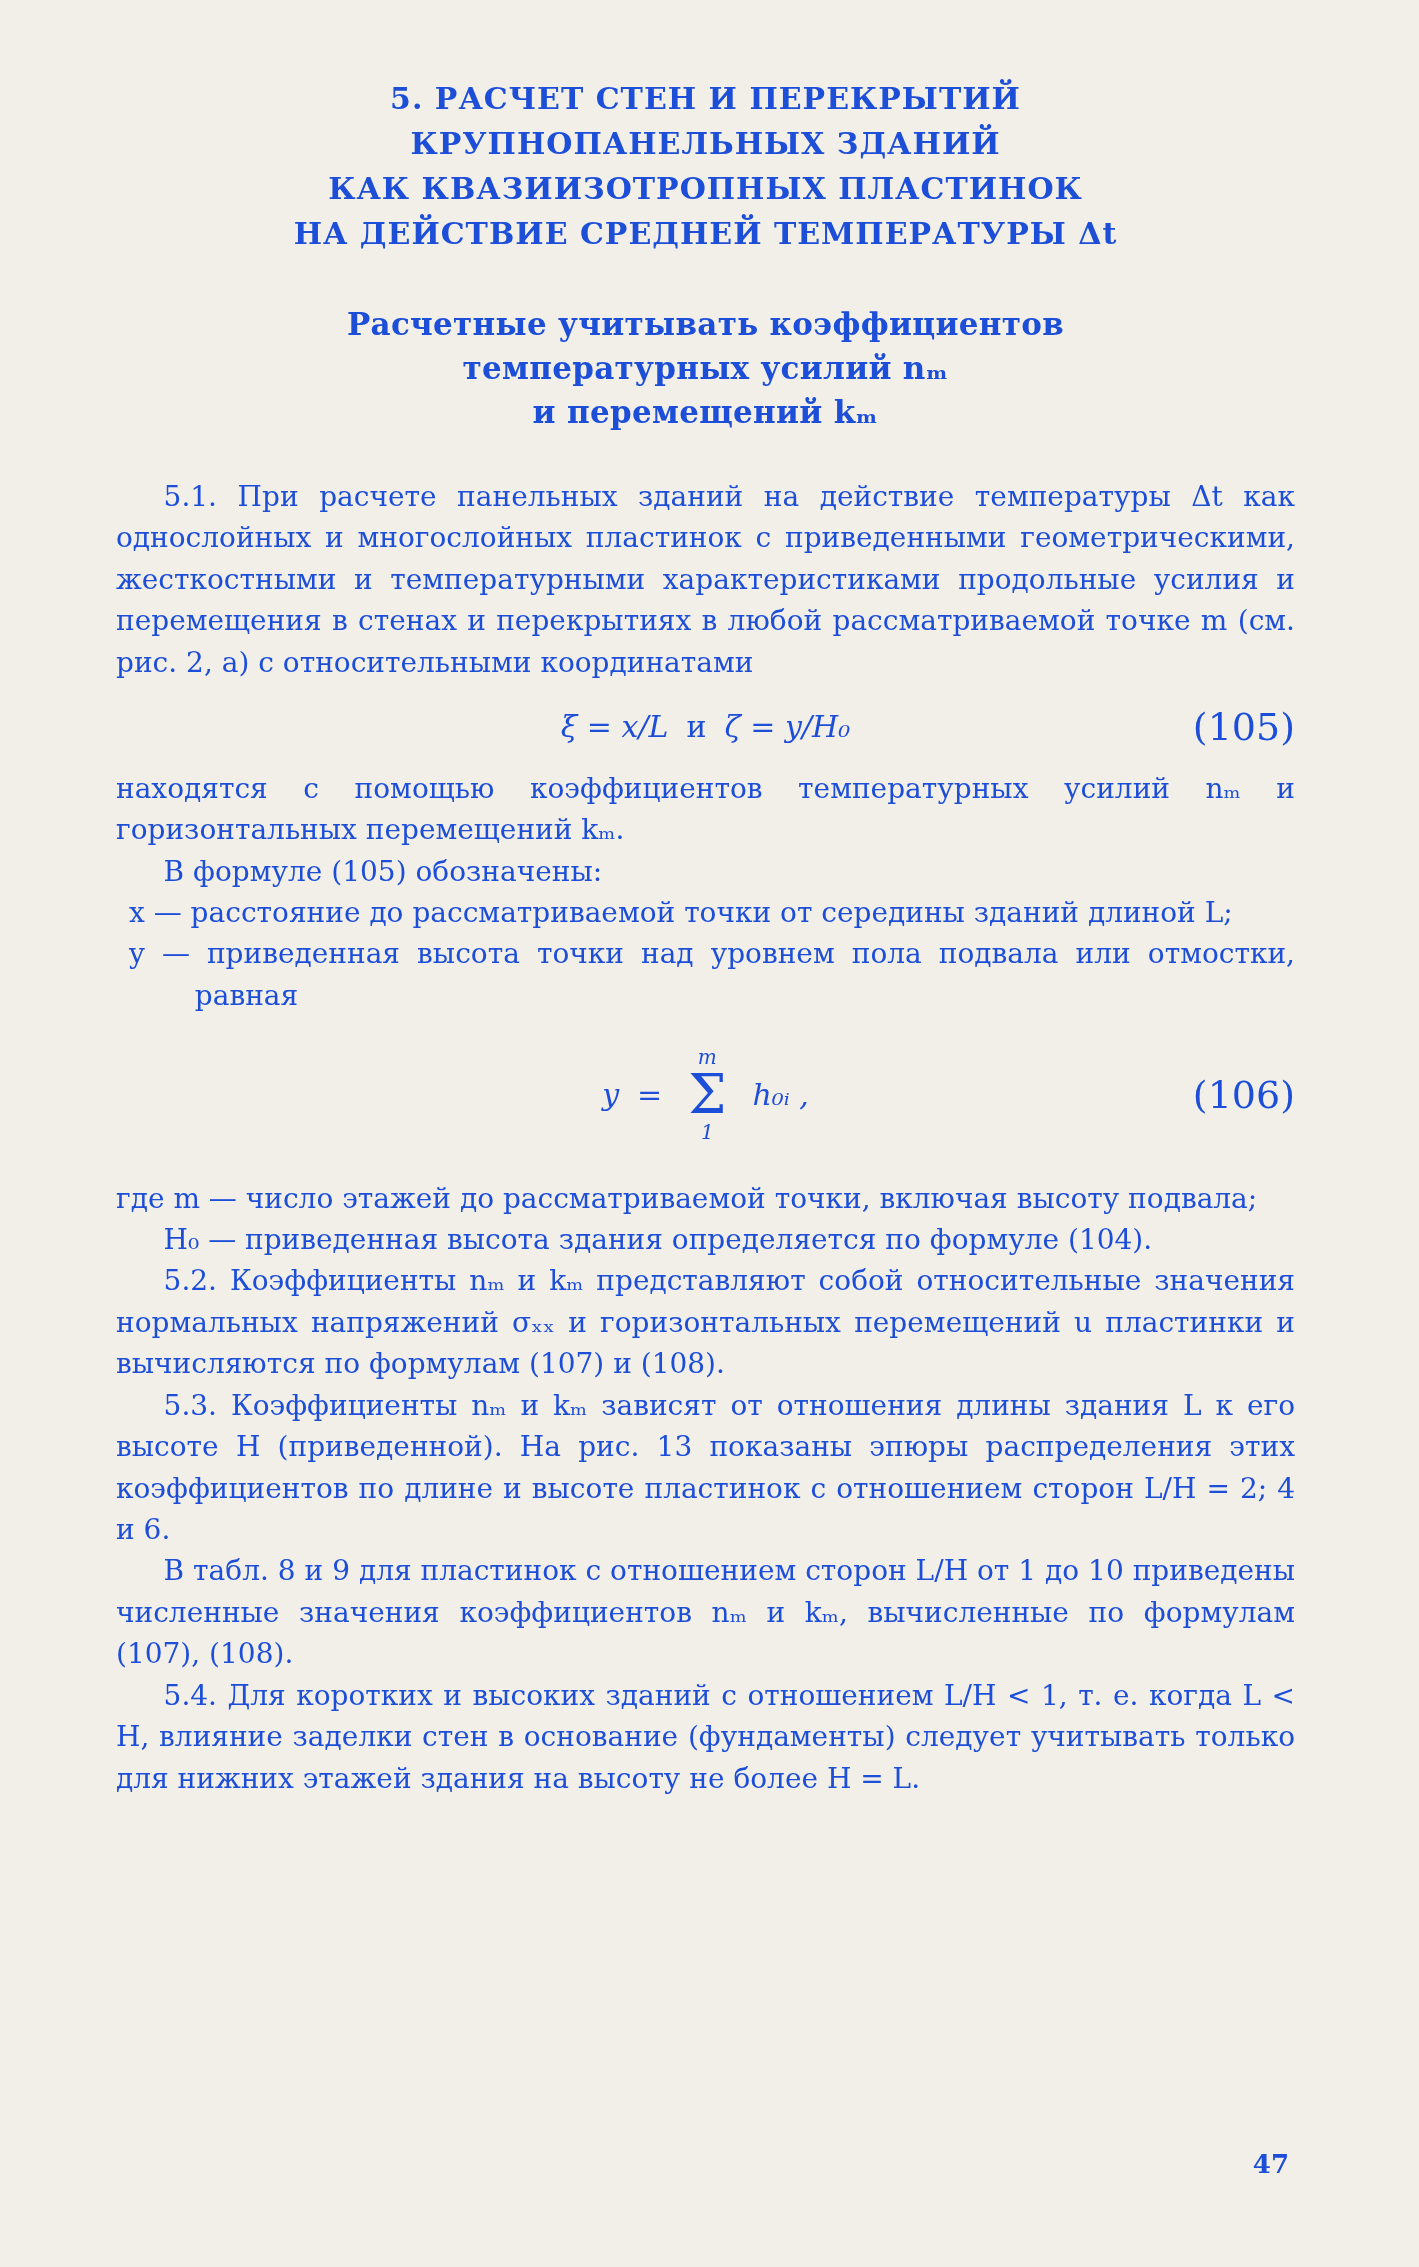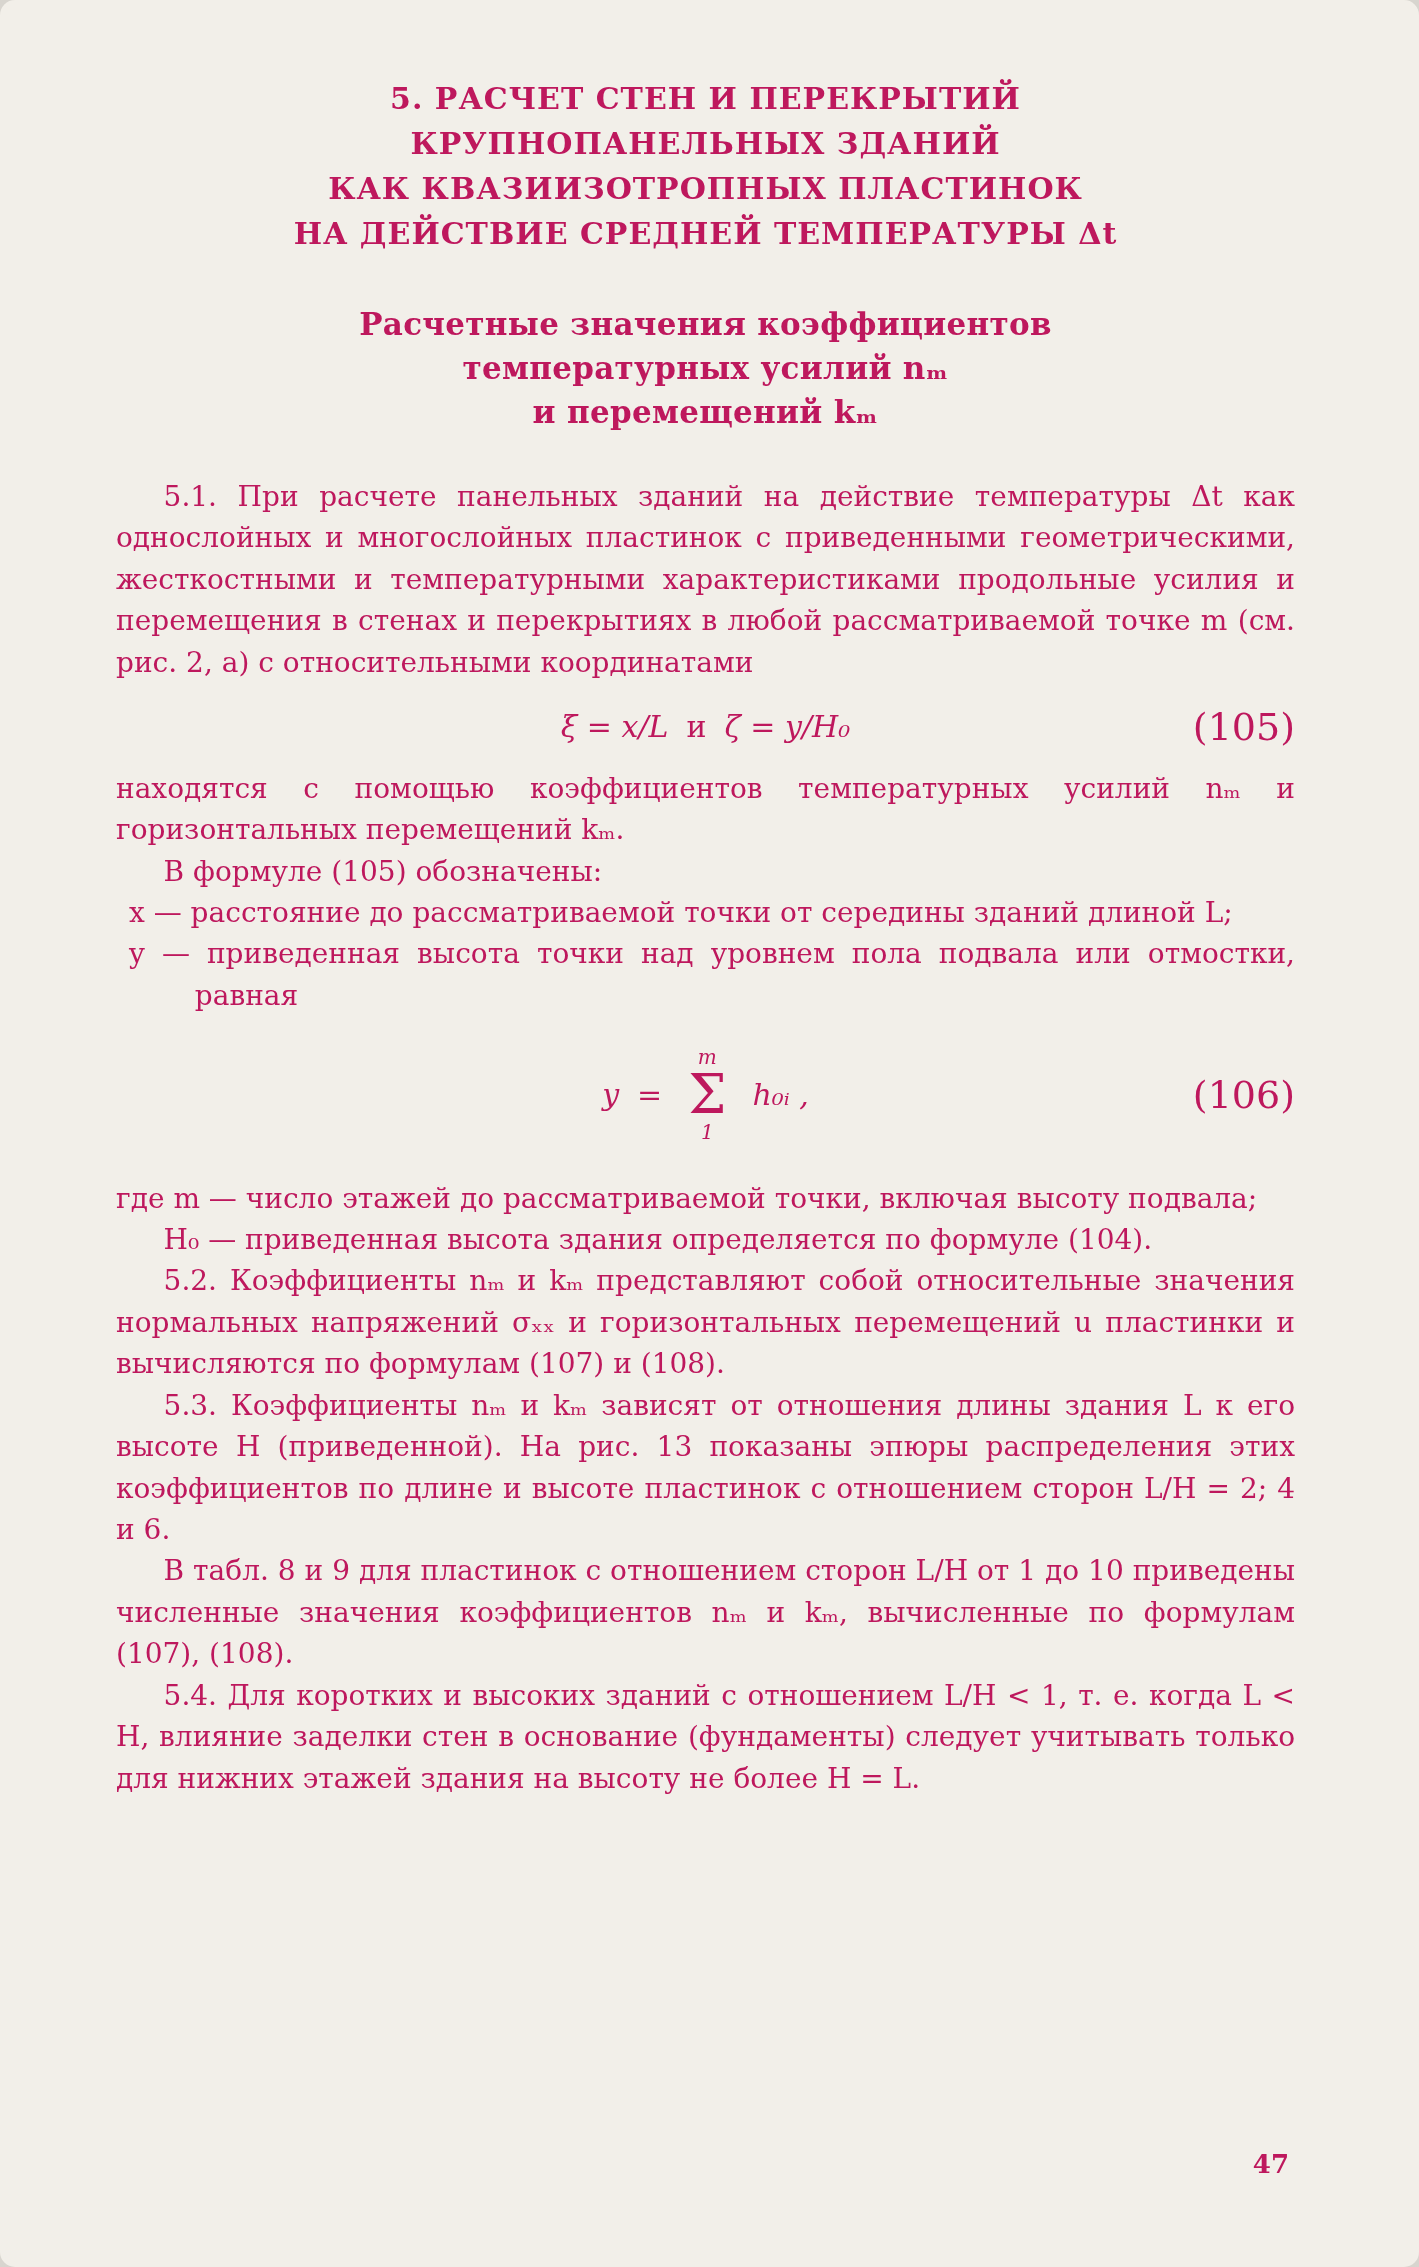--- a/index.html
+++ b/index.html
@@ -1,21 +1,21 @@
 <!DOCTYPE html>
 <html lang="ru"><head>
 <meta charset="utf-8">
 <style>
   html,body{margin:0;padding:0;background:#d8d5cf;}
   .page{
     width:1419px;height:2267px;box-sizing:border-box;position:relative;
-    margin:0 auto;background:#f2efe9;color:#be185d;
+    margin:0 auto;background:#f2efe9;color:#1d4ed8;
     padding:72px 124px 0 116px;overflow:hidden;
     font-family:"DejaVu Serif","DejaVu Sans",serif;
-    font-size:28px;line-height:1.48;text-align:justify;border-radius:15px;
+    font-size:28px;line-height:1.48;text-align:justify;
   }
   .title{
     text-align:center;font-weight:bold;font-size:30px;line-height:1.5;
     letter-spacing:1px;margin:4px 0 46px;
   }
   .subtitle{
     text-align:center;font-weight:bold;font-size:31px;line-height:1.42;
     margin:0 0 42px;letter-spacing:.3px;
   }
   .title div,.subtitle div{white-space:nowrap;}
@@ -52,21 +52,21 @@
 <div class="page">
 
   <div class="title">
     <div>5. РАСЧЕТ СТЕН И ПЕРЕКРЫТИЙ</div>
     <div>КРУПНОПАНЕЛЬНЫХ ЗДАНИЙ</div>
     <div>КАК КВАЗИИЗОТРОПНЫХ ПЛАСТИНОК</div>
     <div>НА ДЕЙСТВИЕ СРЕДНЕЙ ТЕМПЕРАТУРЫ Δt</div>
   </div>
 
   <div class="subtitle">
-    <div>Расчетные значения коэффициентов</div>
+    <div>Расчетные учитывать коэффициентов</div>
     <div>температурных усилий nₘ</div>
     <div>и перемещений kₘ</div>
   </div>
 
   <p class="indent">5.1. При расчете панельных зданий на действие температуры Δt как однослойных и многослойных пластинок с приведенными геометрическими, жесткостными и температурными характеристиками продольные усилия и перемещения в стенах и перекрытиях в любой рассматриваемой точке m (см. рис. 2, а) с относительными координатами</p>
 
   <div class="formula">
     <span>ξ = x/L</span>
     <span class="roman">и</span>
     <span>ζ = y/H₀</span>

